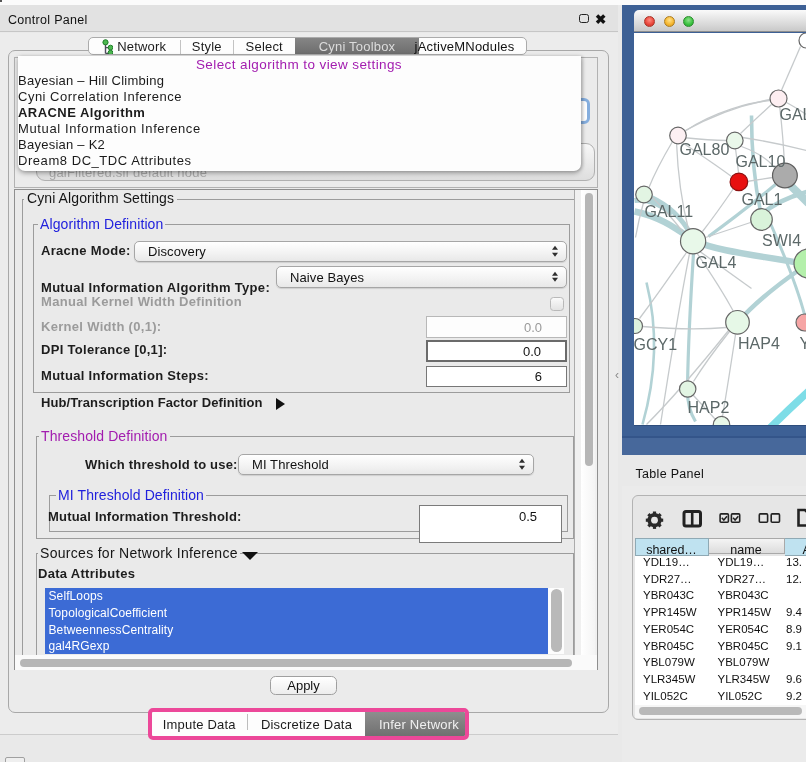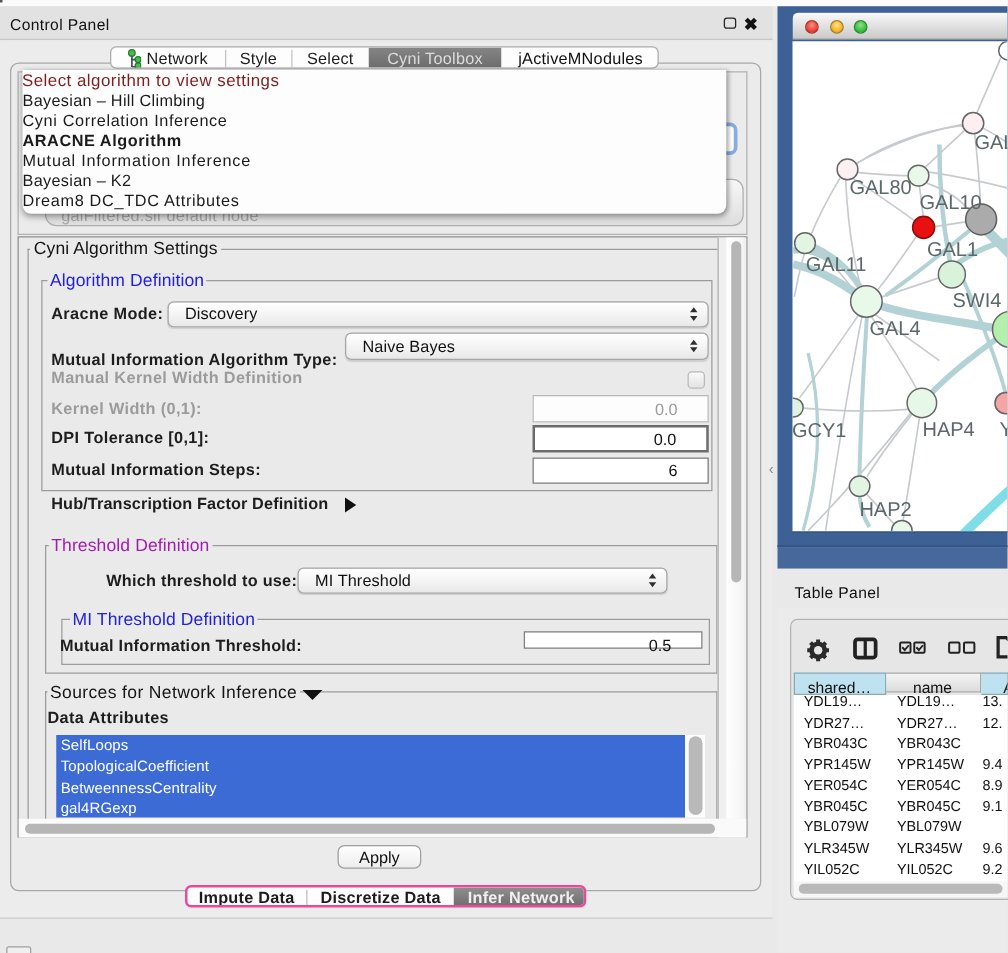--- a/index.html
+++ b/index.html
@@ -84,21 +84,21 @@
     <span class="step">
       <span class="tup"></span>
       <span class="tdn"></span>
     </span>
   </div>
 
 <div class="grp" style="left:49px;top:495px;width:518.5px;height:36.5px">
   <span class="gtit" style="color:#2121dd;background:#eaeaea;left:6px">MI Threshold Definition</span>
 </div>
 <div class="lbl" style="left:48px;top:512px;letter-spacing:.2px">Mutual Information Threshold:</div>
-<div class="fld" style="left:419px;top:505px;width:143px;height:14px;line-height:22px;border:1.5px solid #7b7b7b">0.5</div>
+<div class="fld" style="left:419px;top:505px;width:143px;height:38px;line-height:22px;border:1.5px solid #7b7b7b">0.5</div>
 
 <div class="abs grp" style="left:36px;top:552.5px;width:537.5px;height:105.5px;border-bottom:none">
   <span class="gtit" style="color:#151515;background:#eaeaea;left:1px;letter-spacing:.3px">Sources for Network Inference</span>
 </div>
 <div class="abs" style="left:242px;top:552px;width:0;height:0;border-left:8px solid transparent;border-right:8px solid transparent;border-top:8.5px solid #111"></div>
 <div class="lbl" style="left:38px;top:569px">Data Attributes</div>
 
 <div class="abs" style="left:45px;top:588px;width:503px;height:66px;background:#3c6bd5"></div>
 <div class="abs" style="left:48.5px;top:588.3px;font-size:12px;color:#fff;letter-spacing:.1px;line-height:16.7px">SelfLoops<br>TopologicalCoefficient<br>BetweennessCentrality<br>gal4RGexp</div>
 
@@ -107,45 +107,45 @@
 
 <div class="abs" style="left:574px;top:189.5px;width:23px;height:480px;background:#f0f0f0;border-left:1px solid #ababab"></div>
 <div class="abs" style="left:581px;top:190px;width:14px;height:465px;background:linear-gradient(90deg,#fff,#f4f4f4)"></div>
 <div class="abs" style="left:584.5px;top:192.5px;width:8.5px;height:273px;background:#b6b6b6;border-radius:4.5px"></div>
 
 <div class="abs" style="left:15px;top:655px;width:582px;height:14.5px;background:#fafafa"></div>
 <div class="abs" style="left:20px;top:658.5px;width:552px;height:8px;background:#b6b6b6;border-radius:4px"></div>
 
 <div class="abs" style="left:270px;top:676px;width:67px;height:18.5px;border:1px solid #9f9f9f;border-radius:5.5px;background:linear-gradient(#ffffff,#ededed);display:flex;align-items:center;justify-content:center;font-size:13px;color:#111">Apply</div>
 
-<div class="abs" style="left:147.5px;top:708px;width:321.5px;height:18px;border:2px solid #ec4899;border-radius:5px;background:#fdfdfd;overflow:hidden;font-weight:bold">
+<div class="abs" style="left:147.5px;top:708px;width:321.5px;height:32px;border:4px solid #ec4899;border-radius:5px;background:#fdfdfd;overflow:hidden;font-weight:normal">
   <div class="seg" style="left:0;width:95.5px;color:#1c1c1c;letter-spacing:.2px">Impute Data</div>
   <div class="abs" style="left:95.5px;top:2px;width:1px;height:16px;background:#bdbdbd"></div>
   <div class="seg" style="left:96.5px;width:117px;color:#1c1c1c;letter-spacing:.2px">Discretize Data</div>
   <div class="seg" style="left:213.5px;width:108px;background:linear-gradient(#8e8e8e,#707070);color:#f0f0f0;letter-spacing:.2px">Infer Network</div>
 </div>
 
 <div class="abs" style="left:87.5px;top:37px;width:439.5px;height:18px;border:1px solid #ababab;border-radius:5px;background:#fdfdfd;overflow:hidden">
   <div class="seg" style="left:0;width:91.5px;color:#1c1c1c;letter-spacing:.2px">
     <svg width="11" height="16" viewBox="0 0 11 16" style="margin-right:4px;margin-top:1px">
       <path d="M3.5 4 L3.5 14.5 M3.5 8.6 L8.5 8.6 M3.5 14.4 L8.5 14.4" stroke="#4d4d5c" stroke-width="1.4" fill="none"></path>
       <circle cx="3.5" cy="3.3" r="2.6" fill="#4cb84f" stroke="#1e7d28" stroke-width="1"></circle>
       <circle cx="8.5" cy="8.6" r="2.4" fill="#4cb84f" stroke="#1e7d28" stroke-width="1"></circle>
       <circle cx="8.5" cy="13.7" r="2.4" fill="#4cb84f" stroke="#1e7d28" stroke-width="1"></circle>
     </svg>Network</div>
   <div class="abs" style="left:91.5px;top:2px;width:1px;height:14px;background:#c3c3c3"></div>
   <div class="seg" style="left:92px;width:52.5px;color:#1c1c1c;letter-spacing:.2px">Style</div>
   <div class="abs" style="left:144.5px;top:2px;width:1px;height:14px;background:#c3c3c3"></div>
   <div class="seg" style="left:145px;width:61.5px;color:#1c1c1c;letter-spacing:.2px">Select</div>
-  <div class="seg" style="left:206.5px;width:106px;background:linear-gradient(#858585,#6d6d6d);color:#dcdcdc;letter-spacing:.2px">Cyni Toolbox</div>
+  <div class="seg" style="left:206.5px;width:124px;background:linear-gradient(#858585,#6d6d6d);color:#dcdcdc;letter-spacing:.2px">Cyni Toolbox</div>
   <div class="seg" style="left:312.5px;width:127px;color:#111;letter-spacing:.2px">jActiveMNodules</div>
 </div>
 
 <div class="abs" style="left:17.5px;top:56px;width:563px;height:114.5px;background:#fdfdfd;border-radius:0 0 7px 7px;box-shadow:0 2px 5px rgba(0,0,0,.35),2px 0 3px rgba(0,0,0,.12)"></div>
-<div class="abs" style="left:17.5px;top:60px;width:563px;text-align:left;font-size:13.5px;line-height:10px;color:#7f1d1d;letter-spacing:.4px">Select algorithm to view settings</div>
+<div class="abs" style="left:17.5px;top:60px;width:563px;text-align:center;font-size:13.5px;line-height:10px;color:#a21caf;letter-spacing:.4px">Select algorithm to view settings</div>
 <div class="pitem" style="top:75.5px">Bayesian – Hill Climbing</div>
 <div class="pitem" style="top:91.5px;letter-spacing:.5px">Cyni Correlation Inference</div>
 <div class="pitem b" style="top:107.5px;letter-spacing:.45px">ARACNE Algorithm</div>
 <div class="pitem" style="top:123.5px;letter-spacing:.62px">Mutual Information Inference</div>
 <div class="pitem" style="top:139.5px">Bayesian – K2</div>
 <div class="pitem" style="top:155.5px;letter-spacing:.55px">Dream8 DC_TDC Attributes</div>
 
 <div class="abs" style="left:615px;top:368px;font-size:12px;color:#8a8a8a">‹</div>
 
 <div class="abs" style="left:5px;top:756.5px;width:20px;height:10px;border:1.5px solid #a0a0a0;border-radius:2px;background:#efefef"></div>

